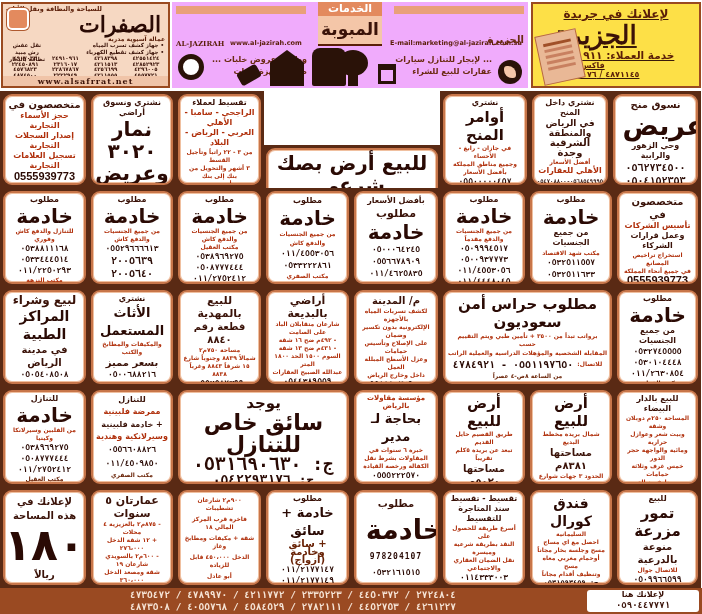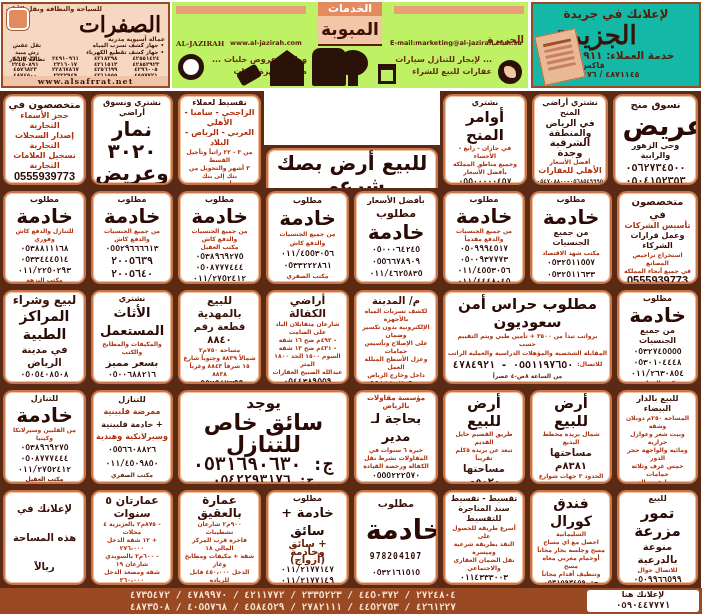--- a/index.html
+++ b/index.html
@@ -5,30 +5,30 @@
   * { box-sizing: border-box; margin: 0; padding: 0; }
   html, body { width: 702px; height: 614px; overflow: hidden; background: #ffffff; }
   body { font-family: "DejaVu Sans", sans-serif; color: #3a1a0a; direction: rtl; position: relative; }
 
   .page { position: absolute; left: 0; top: 0; width: 702px; height: 614px; }
 
   
   .header { position: absolute; left: 0; top: 0; width: 702px; height: 90px; }
   .hdr-box { position: absolute; top: 2px; height: 86px; border: 2px solid #9a4a20; background: #f6d8c2; }
 
-  .jazirah-box { left: 531px; width: 170px; background: #14b8a6; padding: 2px 16px; text-align: center; }
+  .jazirah-box { left: 531px; width: 170px; background: #fde047; padding: 2px 16px; text-align: center; text-decoration: underline; }
   .jazirah-box .l1 { font-size: 12px; font-weight: bold; color: #5a1e08; margin-top: 1px; }
   .jazirah-box .logo { font-family: "DejaVu Serif", serif; font-size: 26px; font-weight: bold; color: #3a1208; line-height: 28px; margin-right: 40px; }
   .jazirah-box .l3 { font-size: 10.5px; font-weight: bold; color: #5a1e08; }
   .jazirah-box .l4 { font-size: 8px; font-weight: bold; color: #5a1e08; margin-right: 50px; }
   .jazirah-box .l5 { font-size: 8px; font-weight: bold; color: #5a1e08; margin-right: 30px; }
   .paper-icon { position: absolute; left: 6px; top: 28px; width: 42px; height: 50px; background: #e9b896; border: 1px solid #b86a3a; transform: rotate(-12deg); }
   .paper-icon::after { content: ""; position: absolute; left: 6px; top: 8px; width: 28px; height: 3px; background: #a05028; box-shadow: 0 6px 0 #c88060, 0 12px 0 #c88060, 0 18px 0 #c88060, 0 24px 0 #c88060; }
 
-  .center-hdr { position: absolute; left: 172px; top: 2px; width: 356px; height: 86px; background: #bef264; }
+  .center-hdr { position: absolute; left: 172px; top: 2px; width: 356px; height: 86px; background: #f0abfc; }
   .center-hdr .bar { position: absolute; top: 4px; height: 8px; background: #e9a07a; }
   .center-hdr .bar.right { right: 4px; width: 130px; }
   .center-hdr .bar.left { left: 4px; width: 130px; }
   .center-hdr .title-box { position: absolute; left: 146px; top: 0; width: 64px; height: 44px; background: #f4c6a8; text-align: center; border-bottom: 2px solid #5a1e08; }
   .center-hdr .title-box .t1 { font-size: 11px; font-weight: bold; color: #fff; background: #e38a5e; line-height: 14px; }
   .center-hdr .title-box .t2 { font-size: 17px; font-weight: bold; color: #3a1208; line-height: 26px; }
   .center-hdr .small { position: absolute; top: 37px; font-size: 6.5px; font-weight: bold; color: #5a1e08; direction: ltr; }
   .center-hdr .brand-en { left: 4px; font-family: "DejaVu Serif", serif; font-size: 7px; }
   .center-hdr .web { left: 58px; }
   .center-hdr .email { left: 218px; }
@@ -176,21 +176,21 @@
     <div class="inner">
       <div class="t-md">نسوق منح</div>
       <div class="t-xxl">عريض</div>
       <div class="t-sm">وحي الزهور والرابية</div>
       <div class="num md">٠٥٦٢٧٣٤٥٠٠</div>
       <div class="num md">٠٥٠٤١٥٢٣٥٣</div>
     </div>
   </div>
   <div class="ad" style="left:529px;top:91px;width:82px;height:97px;">
     <div class="inner">
-      <div class="t-sm">نشتري أراضي المنح</div>
+      <div class="t-sm">نشتري داخل المنح</div>
       <div class="t-sm" style="font-size:9px">في الرياض والمنطقة</div>
       <div class="t-sm" style="font-size:10px">الشرقية وجدة</div>
       <div class="t-xs t-red">أفضل الأسعار</div>
       <div class="t-sm t-red">الأهلي للعقارات</div>
       <div class="num" style="font-size:5.5px;letter-spacing:0">٠٥٦٨٥٤٩٩٩٥-٠٥٤٧٠٨٨٠٠</div>
     </div>
   </div>
   <div class="ad" style="left:440px;top:91px;width:90px;height:97px;">
     <div class="inner">
       <div class="t-sm">نشتري</div>
@@ -358,21 +358,21 @@
       <div class="t-xs t-red">الإلكترونية بدون تكسير وضمان</div>
       <div class="t-xs t-red">على الإصلاح وتأسيس حمامات</div>
       <div class="t-xs t-red">وعزل الأسطح المبللة العمل</div>
       <div class="t-xs t-red">داخل وخارج الرياض</div>
       <div class="num">ج: ٠٥٥١١١٠٧٦٩</div>
 
     </div>
   </div>
   <div class="ad" style="left:263px;top:287px;width:89px;height:100px;">
     <div class="inner">
-      <div class="t-md" style="font-size:11px">أراضي الكفالة</div>
+      <div class="t-md" style="font-size:11px">أراضي بالبديعة</div>
       <div class="t-xs t-red">شارعان متقابلان الباد على الصامت</div>
       <div class="t-xs t-red">- ٤٩٢م ضح ١٦ شقة</div>
       <div class="t-xs t-red">- ٤٣١م ضح ١٣ شقة</div>
       <div class="t-xs t-red">السوم ١٥٠٠ الحد ١٨٠٠ المتر</div>
       <div class="t-xs t-red">عبدالله الصبيح العقارات</div>
       <div class="num">٠٥٤٤٣٨٩٥٥٩</div>
     </div>
   </div>
   <div class="ad" style="left:175px;top:287px;width:89px;height:100px;">
     <div class="inner">
@@ -518,21 +518,20 @@
       <div class="t-sm">مطلوب</div>
       <div class="t-lg" style="font-size:13px">خادمة + سائق</div>
       <div class="t-xs" style="font-size:10px">+ سائق وخادمة (أزواج)</div>
       <div class="num">٠١١/٢١٧٧١٤٧</div>
       <div class="num">٠١١/٢١٧٧١٤٩</div>
       <div class="num">٠٥٥٨٩٩٩٩٤٥</div>
     </div>
   </div>
   <div class="ad" style="left:175px;top:487px;width:89px;height:101px;">
     <div class="inner">
-      <div class="t-md" style="font-size:12px">عمارة بالعقيق</div>
       <div class="t-xs t-red">٩٠٠م٢ شارعان تشطيبات</div>
       <div class="t-xs t-red">فاخرة قرب المركز المالي ١٨</div>
       <div class="t-xs t-red">شقة + مكيفات ومطابخ وغاز</div>
       <div class="t-xs t-red">الدخل ٤٥٠،٠٠٠ قابل للزيادة</div>
       <div class="t-xs t-red">أبو عادل</div>
 
     </div>
   </div>
   <div class="ad" style="left:88px;top:487px;width:88px;height:101px;">
     <div class="inner">
@@ -542,20 +541,21 @@
       <div class="t-xs t-red">- ٦٠٠م٢ بالسويدي شارعان ١٩</div>
       <div class="t-xs t-red">شقة ومصعد الدخل ٣٦٠،٠٠٠</div>
       <div class="t-xs t-red">أبو عادل</div>
 
     </div>
   </div>
   <div class="ad" style="left:0;top:487px;width:89px;height:101px;">
     <div class="inner">
       <div class="t-md">لإعلانك في</div>
       <div class="t-md">هذه المساحة</div>
+      <div class="t-huge">١٨٠</div>
       <div class="t-md">ريالاً</div>
     </div>
   </div>
 
   <div class="footer">
     <div class="nums">
       <div>٢٧٢٤٨٠٤ / ٤٤٥٠٣٧٢ / ٢٣٣٥٢٢٣ / ٤٢١١٧٧٢ / ٤٧٨٩٩٧٠ / ٤٧٣٥٤٧٢</div>
       <div>٤٢٦١٢٢٧ / ٤٤٥٢٧٥٣ / ٢٧٨٢١١١ / ٤٥٨٤٥٢٩ / ٤٠٥٥٧٦٨ / ٤٨٧٣٥٠٨</div>
     </div>
     <div class="ad-here">

